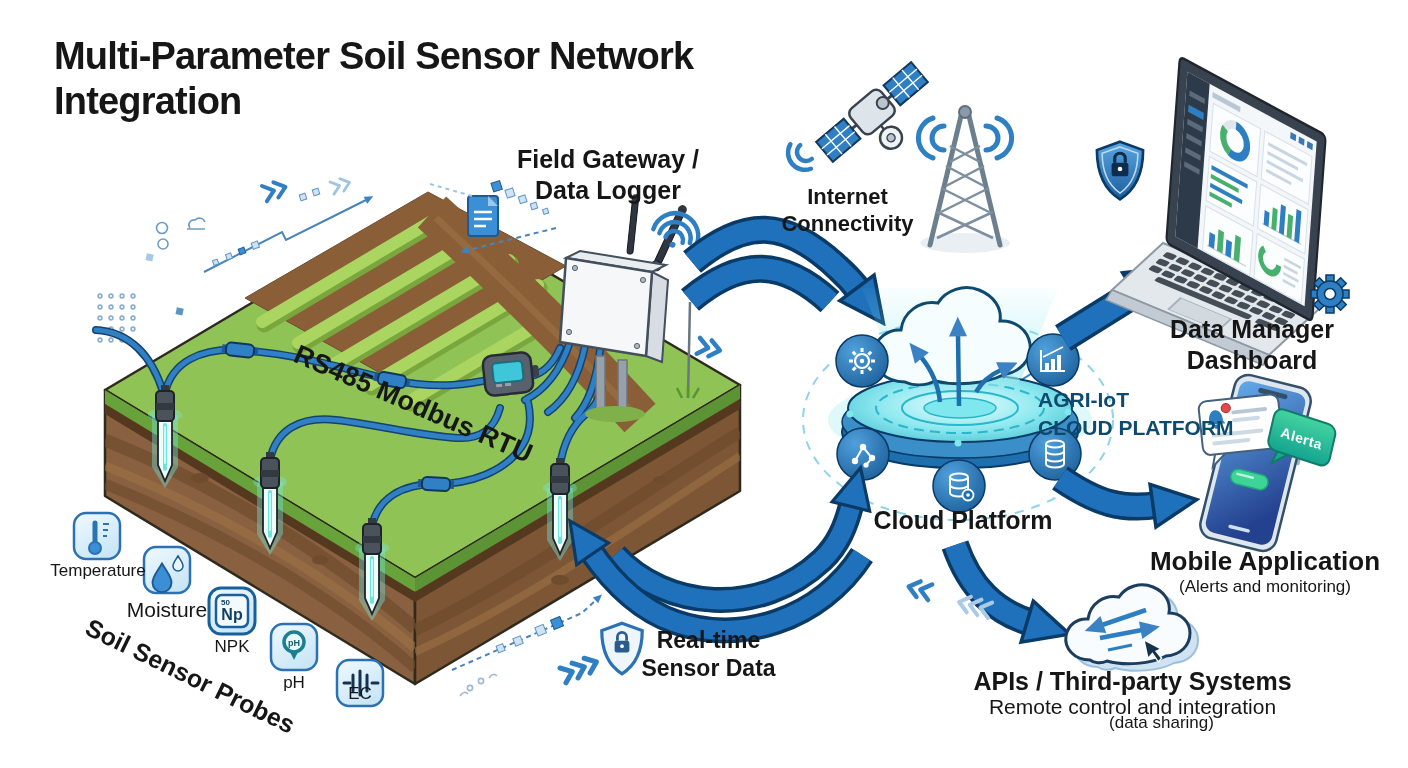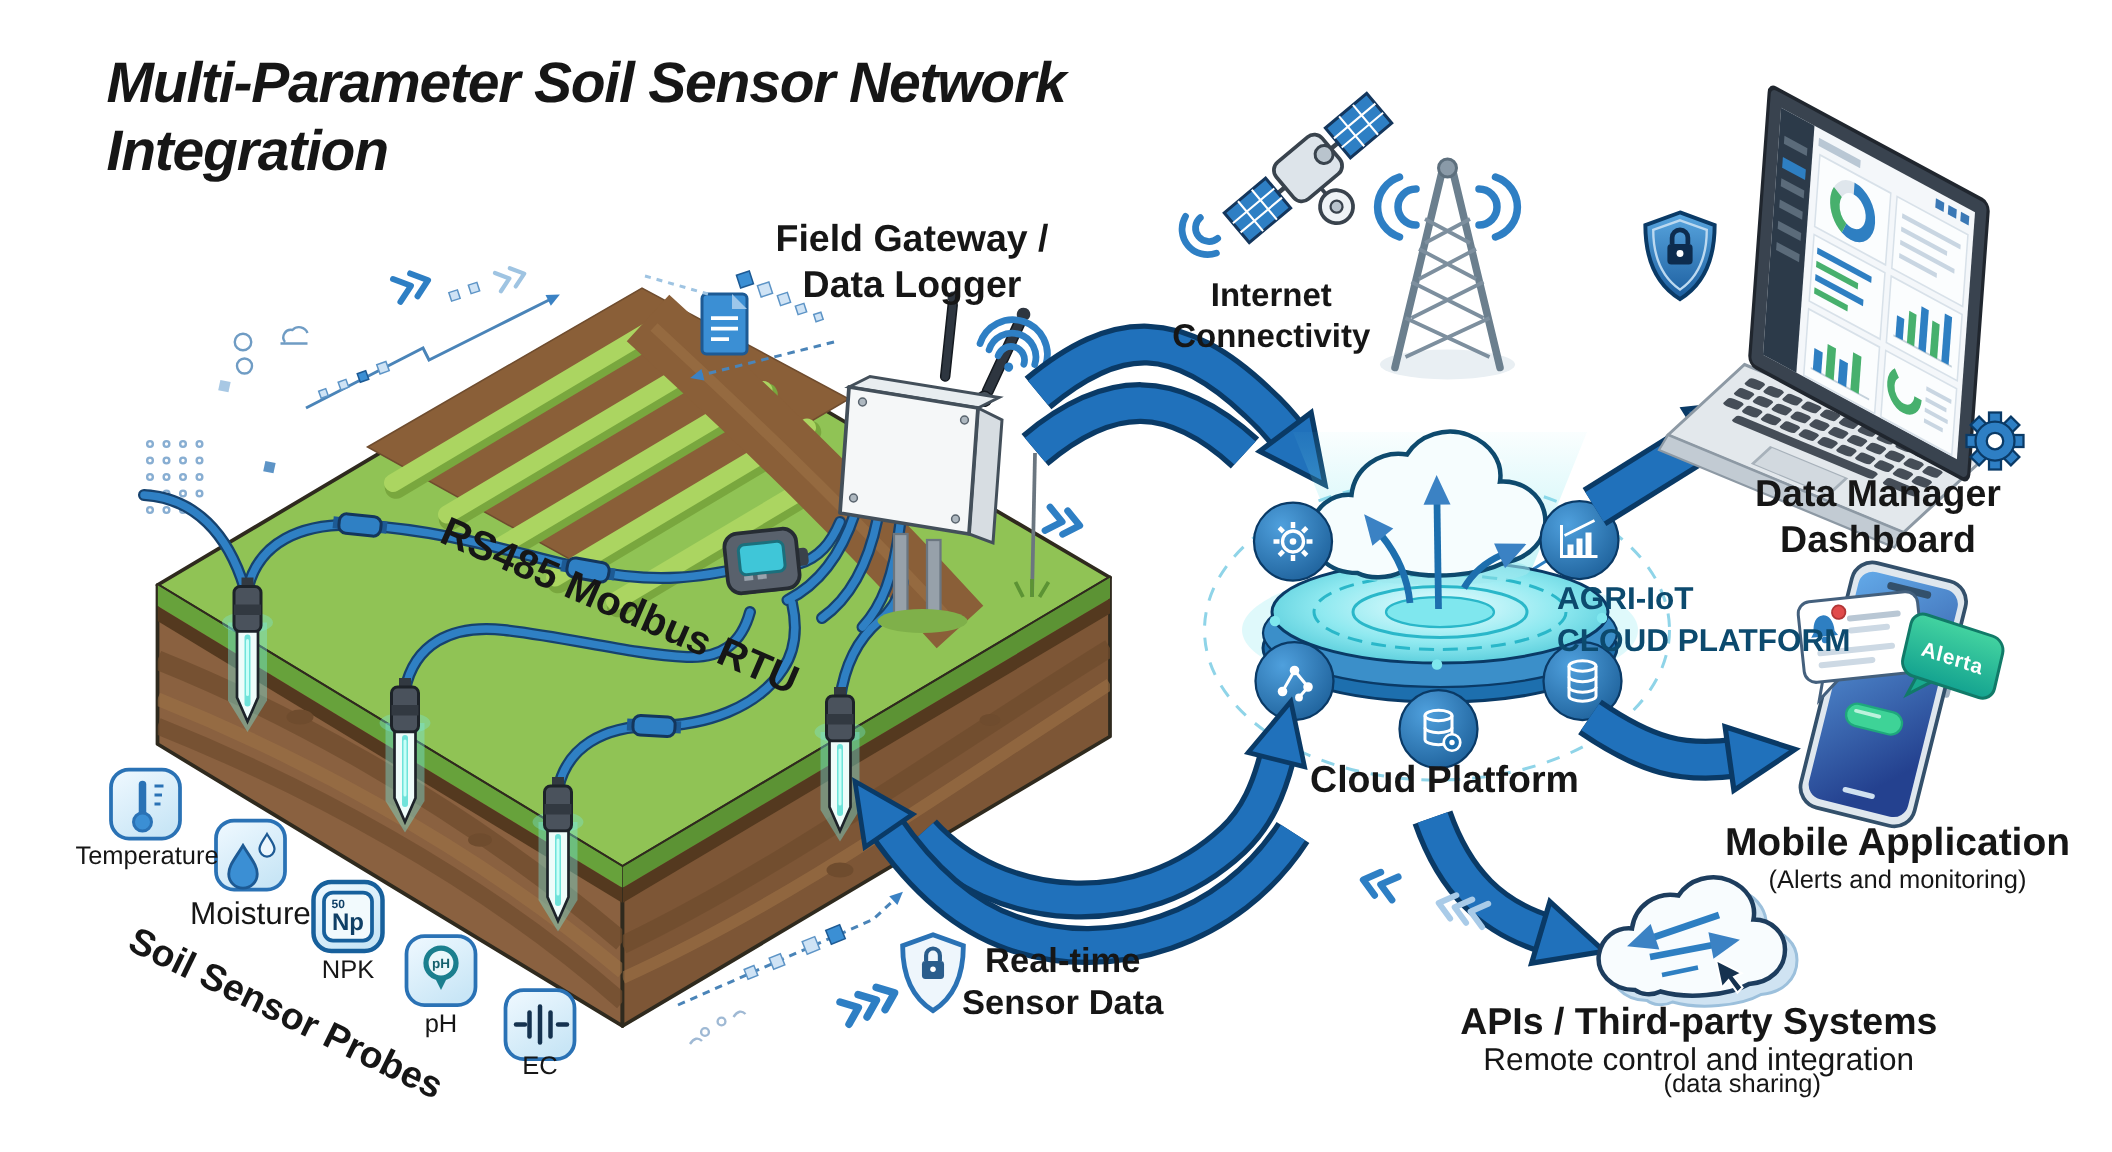--- a/index.html
+++ b/index.html
@@ -640,21 +640,21 @@
       <path d="M 344,683 h6"></path>
             <path d="M 353,675 v16"></path>
             <path d="M 360,671 v24"></path>
             <path d="M 367,675 v16"></path>
             <path d="M 372,683 h6"></path>
     </g>
   </g>
 </g>
 </svg>
 
-<div class="lbl title" style="left:71px;top:34px;width:720px;font-style:italic;">Multi-Parameter Soil Sensor Network Integration</div>
+<div class="lbl title" style="left:54px;top:34px;width:720px;">Multi-Parameter Soil Sensor Network Integration</div>
 
 <div class="lbl ctr" style="left:468px;top:144px;width:280px;font-size:25px;">Field Gateway /
 Data Logger</div>
 
 <div class="lbl ctr" style="left:760px;top:184px;width:175px;font-size:22px;">Internet
 Connectivity</div>
 
 <div class="lbl badge" style="left:1038px;top:386px;width:220px;font-size:21px;">AGRI-IoT
 CLOUD PLATFORM</div>
 
@@ -675,14 +675,14 @@
 
 <div class="lbl rot" style="left:302px;top:338px;font-size:27px;transform:rotate(23.5deg);">RS485 Modbus RTU</div>
 
 <div class="lbl rot" style="left:94px;top:612px;font-size:25px;transform:rotate(26deg);">Soil Sensor Probes</div>
 
 <div class="lbl ctr sub" style="left:38px;top:561px;width:120px;font-size:17px;">Temperature</div>
 <div class="lbl ctr s
 ub" style="left:107px;top:597px;width:120px;font-size:21px;font-weight:400;">Moisture</div>
 <div class="lbl ctr sub" style="left:172px;top:637px;width:120px;font-size:17px;">NPK</div>
 <div class="lbl ctr sub" style="left:234px;top:673px;width:120px;font-size:17px;">pH</div>
-<div class="lbl ctr sub" style="left:300px;top:701px;width:120px;font-size:17px;">EC</div>
+<div class="lbl ctr sub" style="left:300px;top:684px;width:120px;font-size:17px;">EC</div>
 </div>
 
 </body></html>

